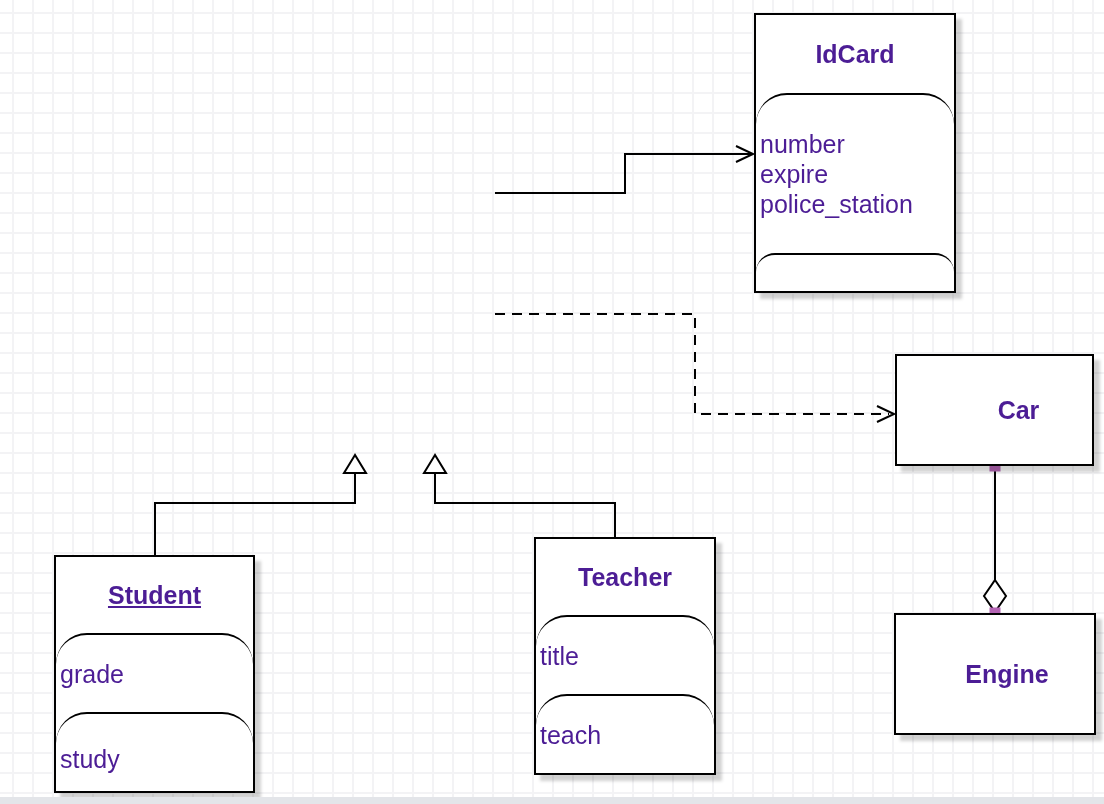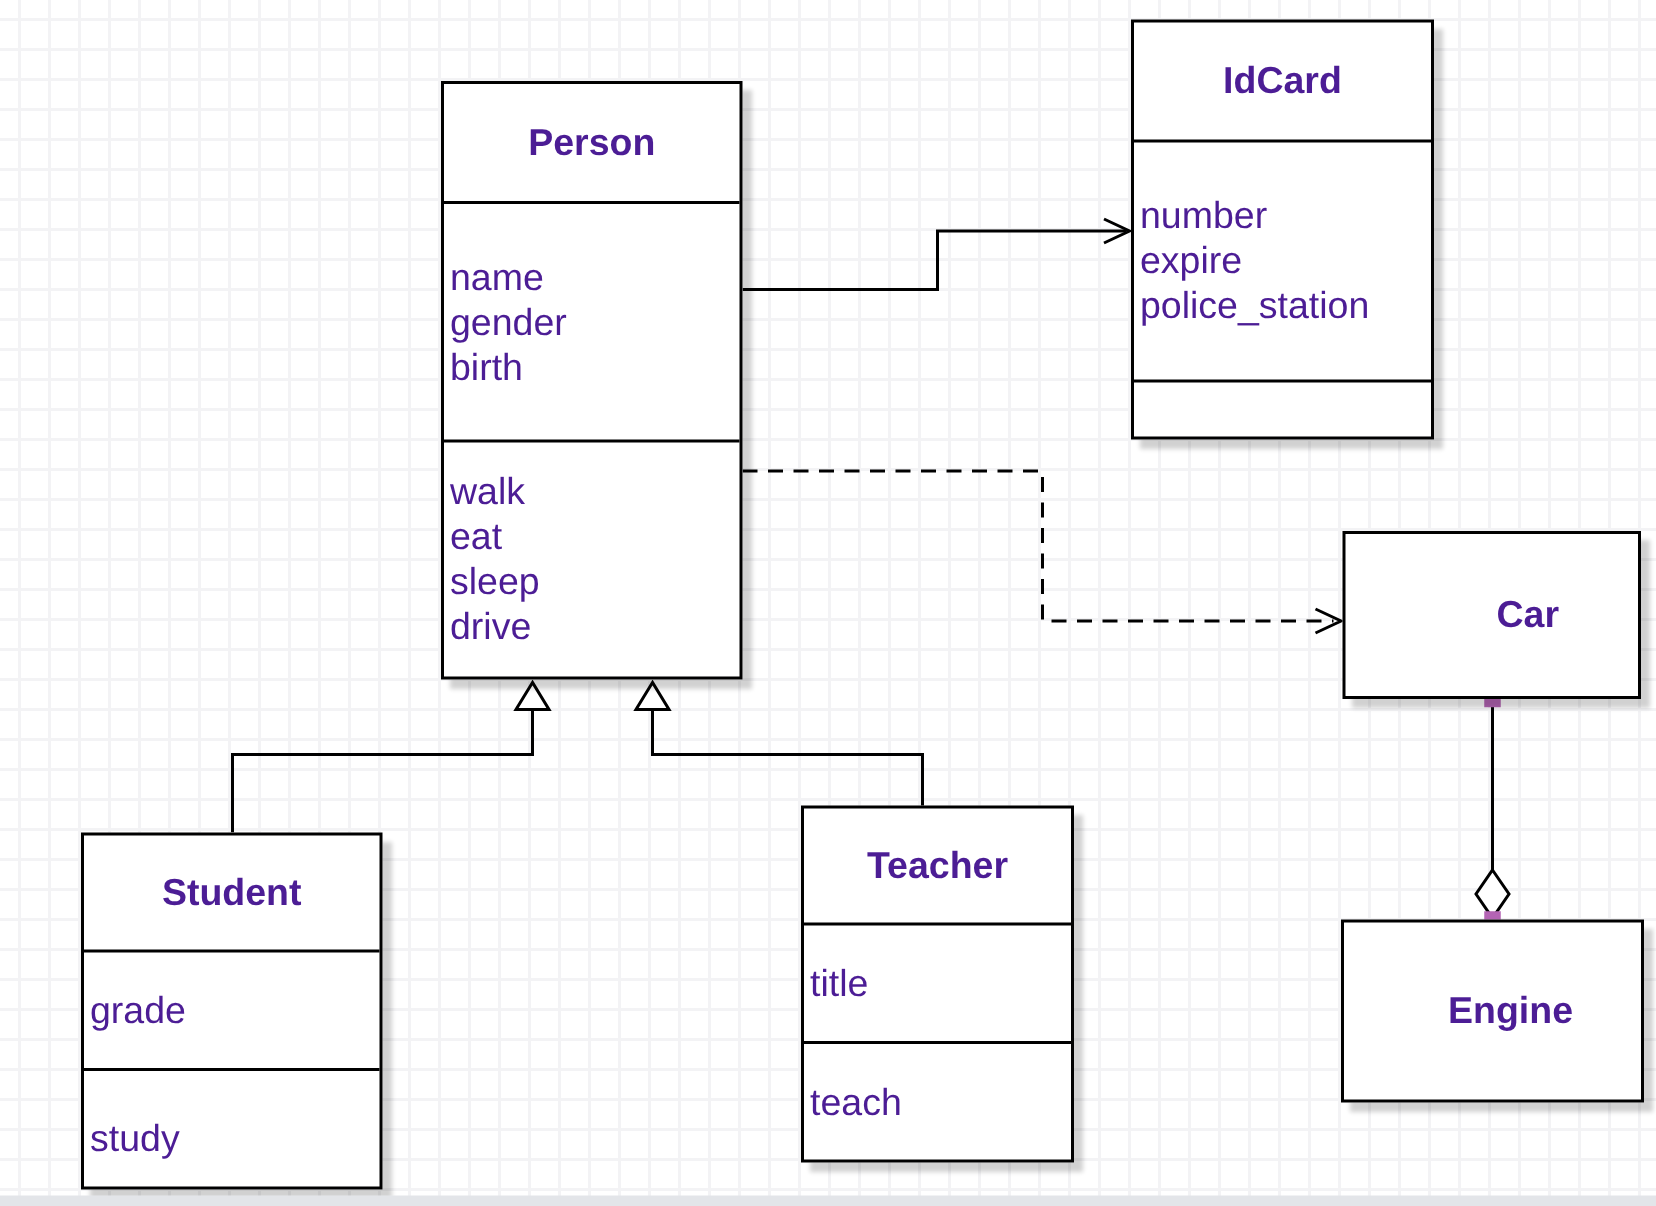--- a/index.html
+++ b/index.html
@@ -46,20 +46,21 @@
     font-size: 25px;
     text-align: center;
   }
   .uml-compartment {
     box-sizing: border-box;
     border-top: 2px solid #000000;
     display: flex;
     flex-direction: column;
     justify-content: center;
     padding-left: 4px;
+    border-radius: 31px;
   }
   .uml-member {
     font-size: 25px;
     line-height: 30px;
     white-space: nowrap;
   }
   .connectors {
     position: absolute;
     left: 0;
     top: 0;
@@ -86,55 +87,41 @@
 
     <path d="M615,555 V503 H435 V472" fill="none" stroke="#000" stroke-width="2"></path>
     <polygon points="435,455 424,473 446,473" fill="#ffffff" stroke="#000" stroke-width="2"></polygon>
 
     <path d="M995,466 V581" fill="none" stroke="#000" stroke-width="2"></path>
     <polygon points="995,580 1006,596 995,612 984,596" fill="#ffffff" stroke="#000" stroke-width="2"></polygon>
     <rect x="989.5" y="460.5" width="11" height="11" fill="#b464b4"></rect>
     <rect x="989.5" y="607.5" width="11" height="11" fill="#b464b4"></rect>
   </svg>
 
-  <div class="uml-class" style="left:294px; top:54px; width:201px; height:399px;">
-    <div class="uml-title" style="height:78px;">Person</div>
-    <div class="uml-compartment" style="height:159px;">
-      <div class="uml-member">name</div>
-      <div class="uml-member">gender</div>
-      <div class="uml-member">birth</div>
-    </div>
-    <div class="uml-compartment" style="height:158px;">
-      <div class="uml-member">walk</div>
-      <div class="uml-member">eat</div>
-      <div class="uml-member">sleep</div>
-      <div class="uml-member">drive</div>
-    </div>
-  </div>
 
   <div class="uml-class" style="left:754px; top:13px; width:202px; height:280px;">
     <div class="uml-title" style="height:78px;">IdCard</div>
     <div class="uml-compartment" style="height:160px;">
       <div class="uml-member">number</div>
       <div class="uml-member">expire</div>
       <div class="uml-member">police_station</div>
     </div>
     <div class="uml-compartment" style="height:38px;"></div>
   </div>
 
   <div class="uml-class" style="left:895px; top:354px; width:199px; height:112px;">
     <div class="uml-title" style="height:108px;margin-left:48px;">Car</div>
   </div>
 
   <div class="uml-class" style="left:894px; top:613px; width:202px; height:122px;">
     <div class="uml-title" style="height:118px;padding-left:24px;">Engine</div>
   </div>
 
   <div class="uml-class" style="left:54px; top:555px; width:201px; height:238px;">
-    <div class="uml-title" style="height:76px;">Student</div>
+    <div class="uml-title" style="height:76px;text-decoration:underline;">Student</div>
     <div class="uml-compartment" style="height:79px;">
       <div class="uml-member">grade</div>
     </div>
     <div class="uml-compartment" style="height:91px;">
       <div class="uml-member">study</div>
     </div>
   </div>
 
   <div class="uml-class" style="left:514px; top:537px; width:182px; height:238px;margin-left:20px;">
     <div class="uml-title" style="height:76px;">Teacher</div>

